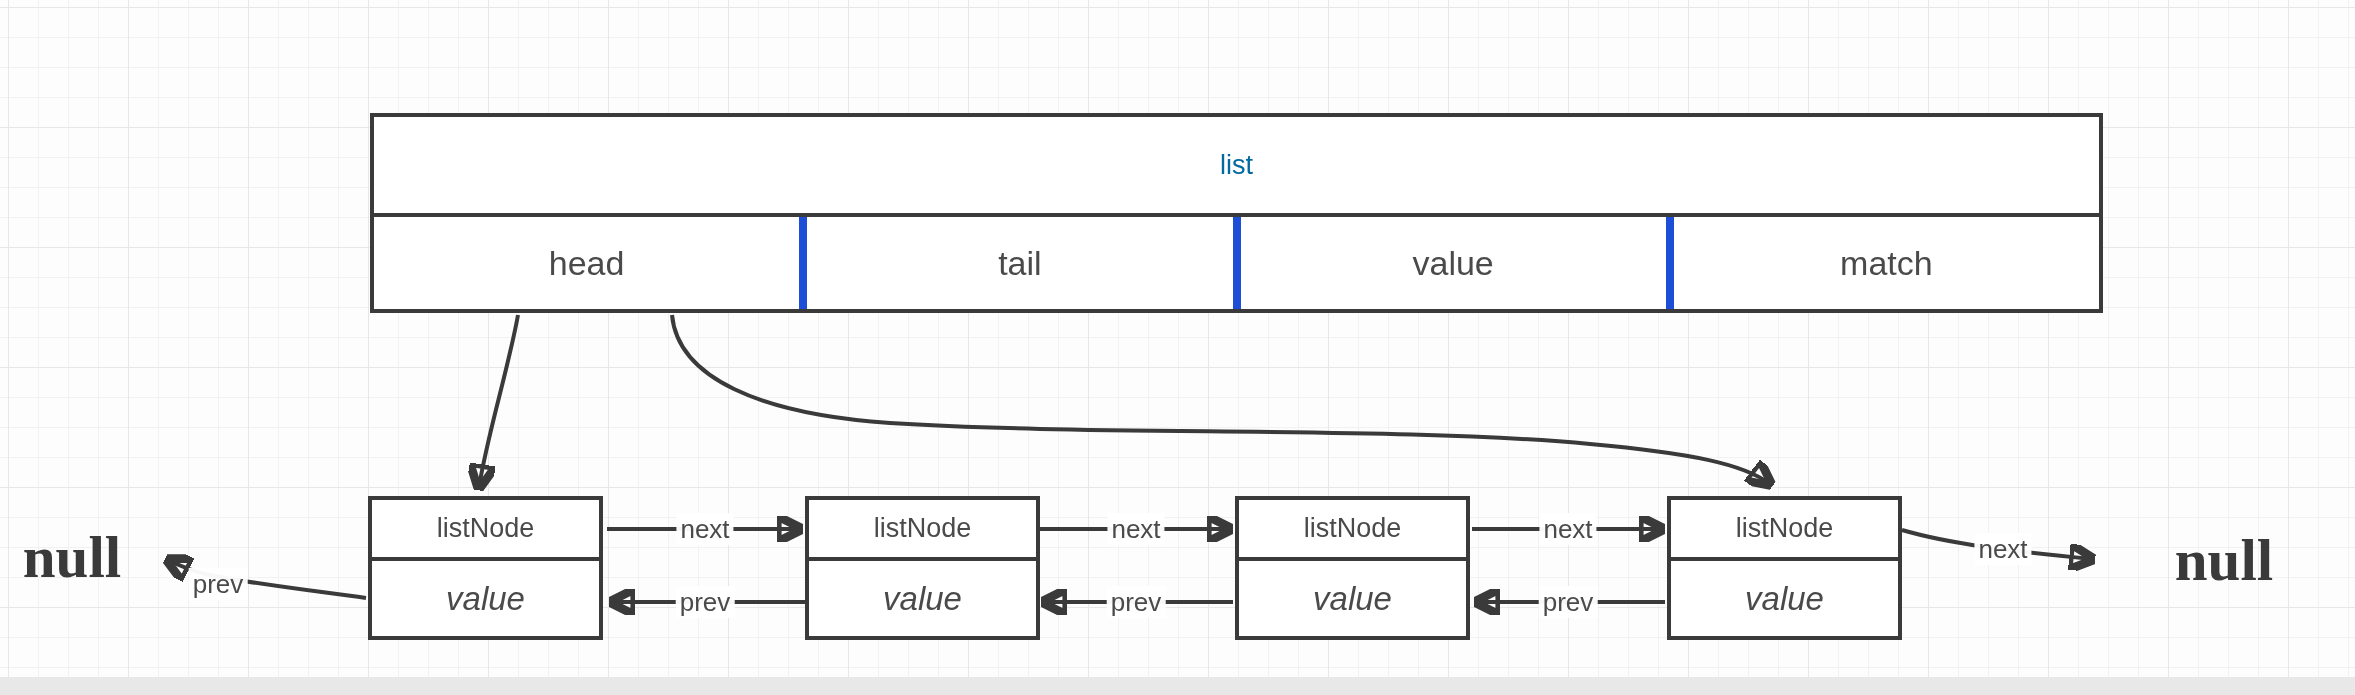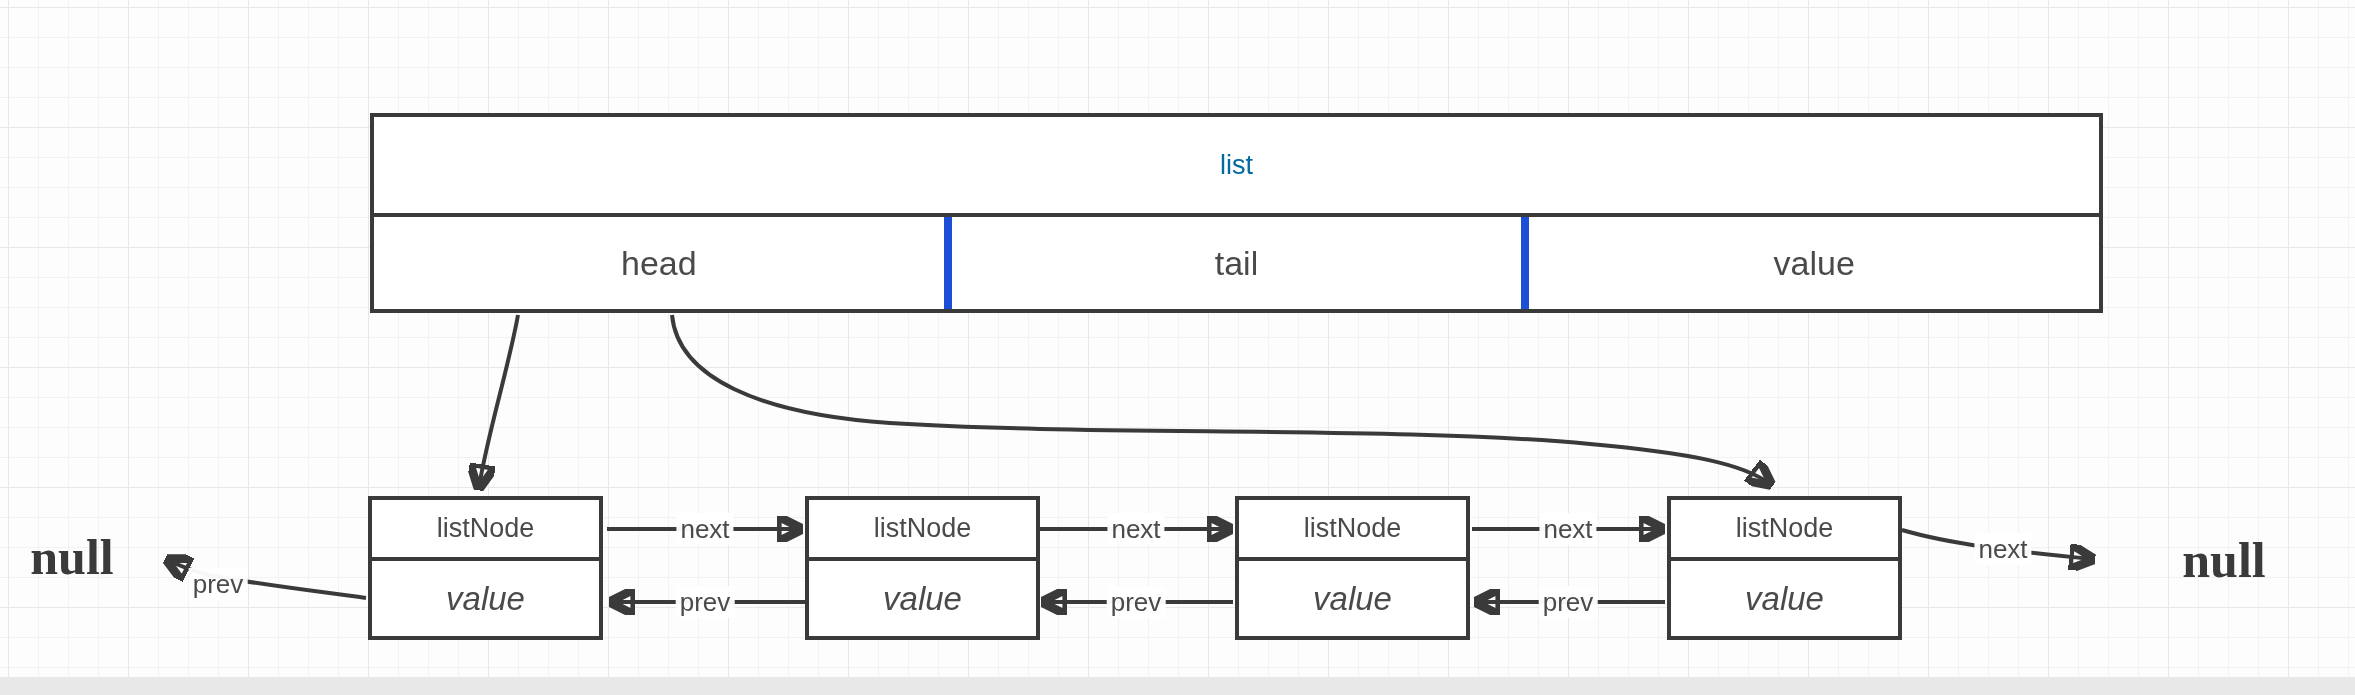--- a/index.html
+++ b/index.html
@@ -62,21 +62,21 @@
   svg.wires path{fill:none;stroke:#3a3a3a;stroke-width:4;}
   
   .edge-label{
     position:absolute;transform:translate(-50%,-50%);
     font-size:26px;color:#4a4a4a;line-height:1;
     background:rgba(255,255,255,0.96);padding:3px 4px;white-space:nowrap;
   }
   .null-label{
     position:absolute;transform:translate(-50%,-50%);
     font-family:"Liberation Serif","DejaVu Serif",serif;
-    font-weight:bold;font-size:50px;color:#3a3a3a;line-height:1;
+    font-weight:bold;font-size:59px;color:#3a3a3a;line-height:1;
   }
 </style>
 </head>
 <body>
 
 <div id="stage">
 
   <svg class="wires" viewBox="0 0 2355 695">
     <defs>
       <marker id="arr" viewBox="0 0 12 12" refX="10.5" refY="6" markerWidth="6.5" markerHeight="6.5" orient="auto-start-reverse">
@@ -100,20 +100,21 @@
 
     <path d="M 1902 530 C 1950 544, 2010 551, 2092 559" marker-end="url(#arr)"></path>
   </svg>
 
   <div class="struct-table">
     <div class="struct-header">list</div>
     <div class="struct-row">
       <div class="struct-cell">head</div>
       <div class="struct-cell">tail</div>
       <div class="struct-cell">value</div>
+      <div class="struct-cell">match</div>
     </div>
   </div>
 
   <div class="node" id="node1">
     <div class="node-title">listNode</div>
     <div class="node-value">value</div>
   </div>
   <div class="node" id="node2">
     <div class="node-title">listNode</div>
     <div class="node-value">value</div>

